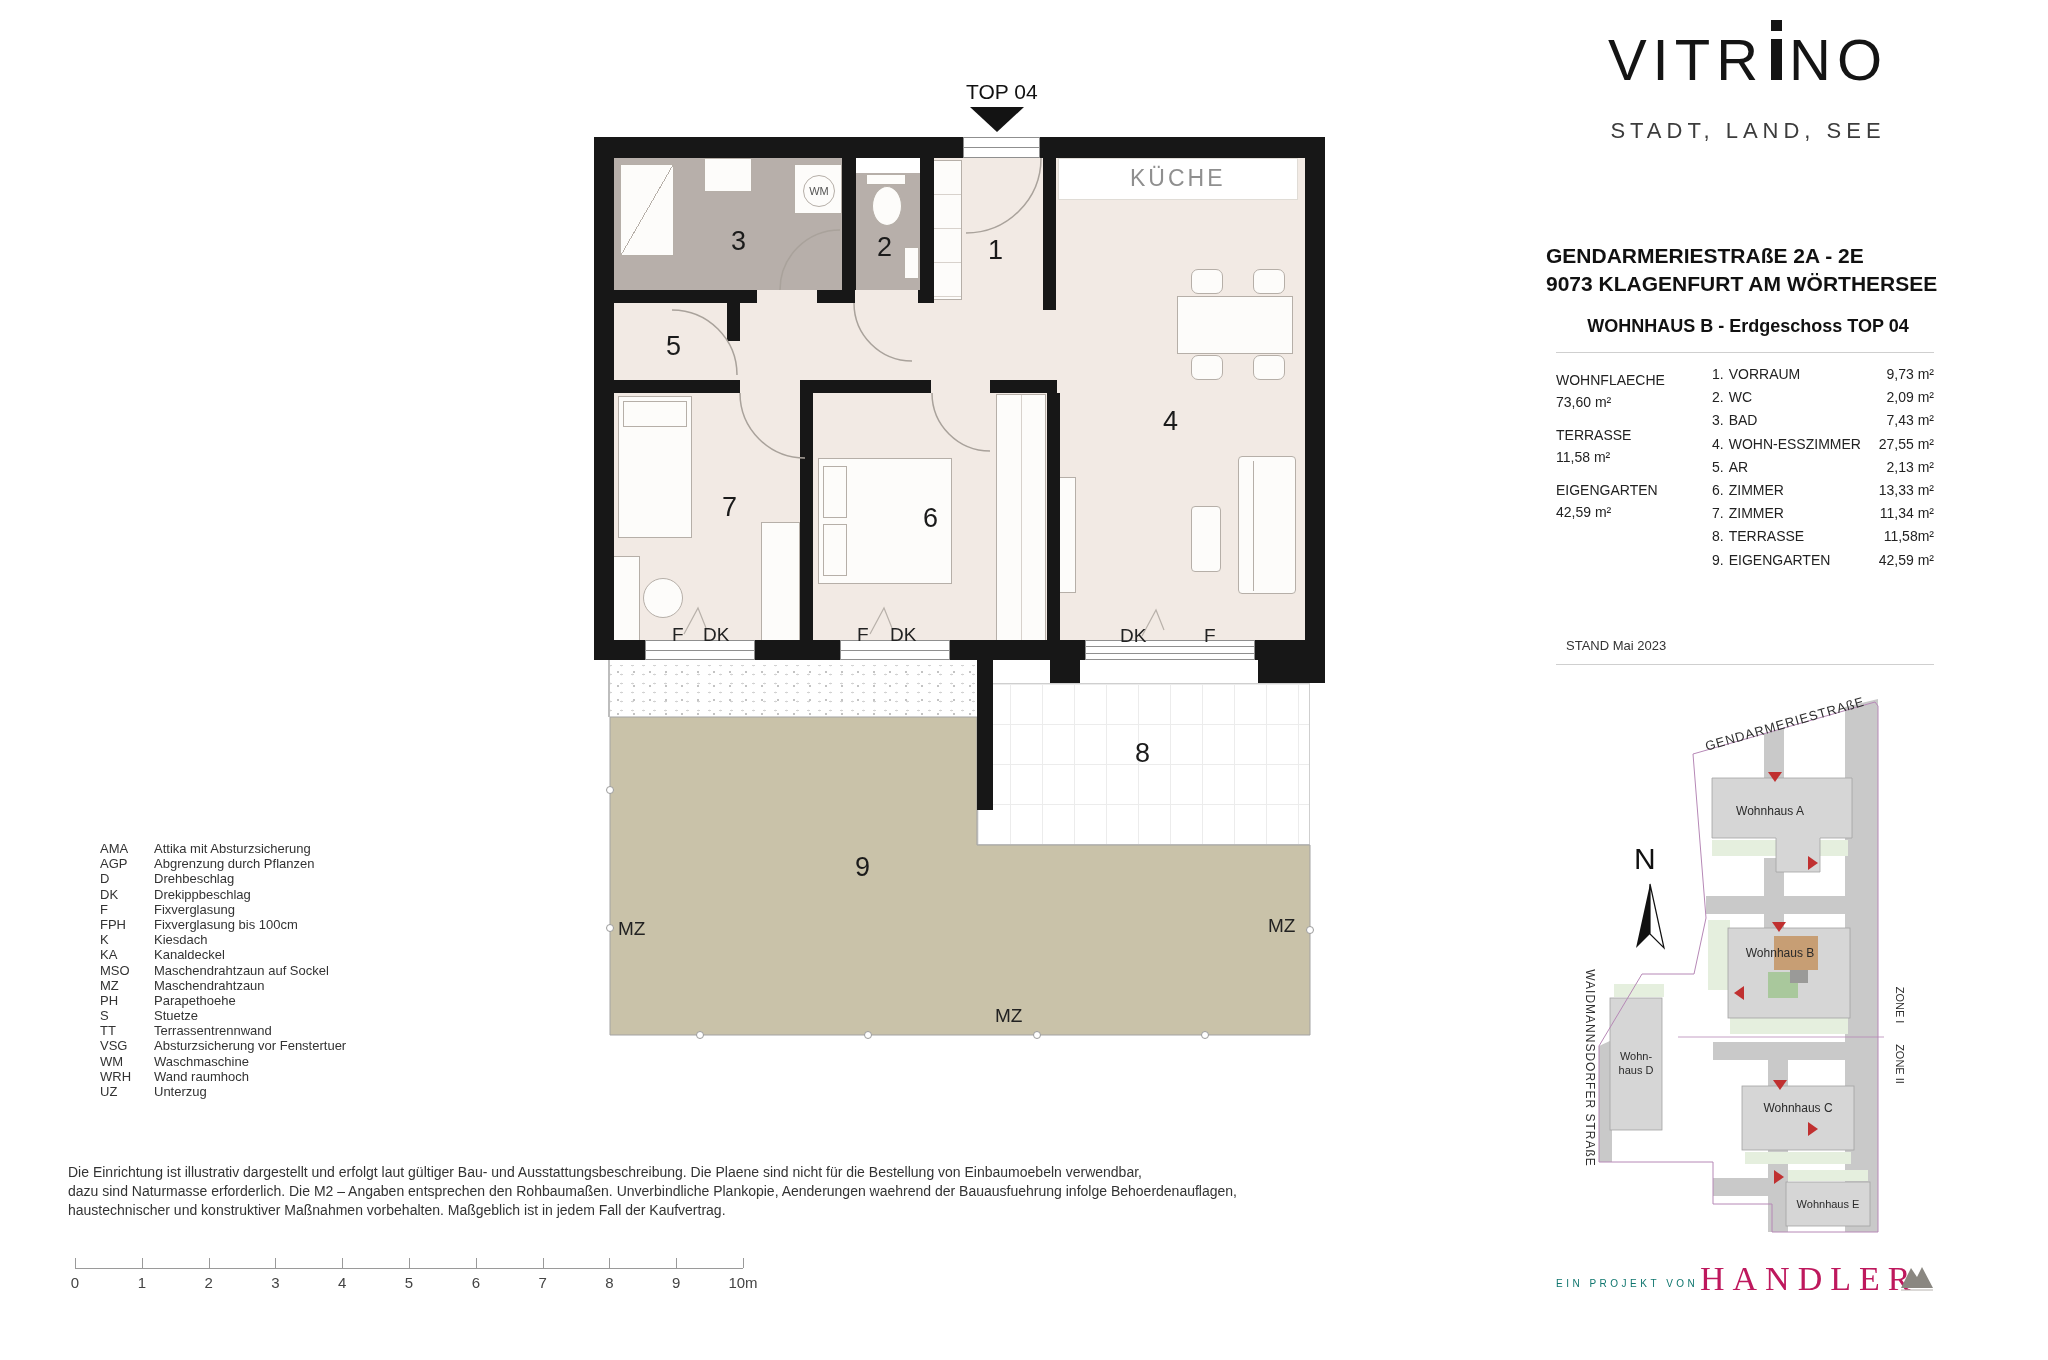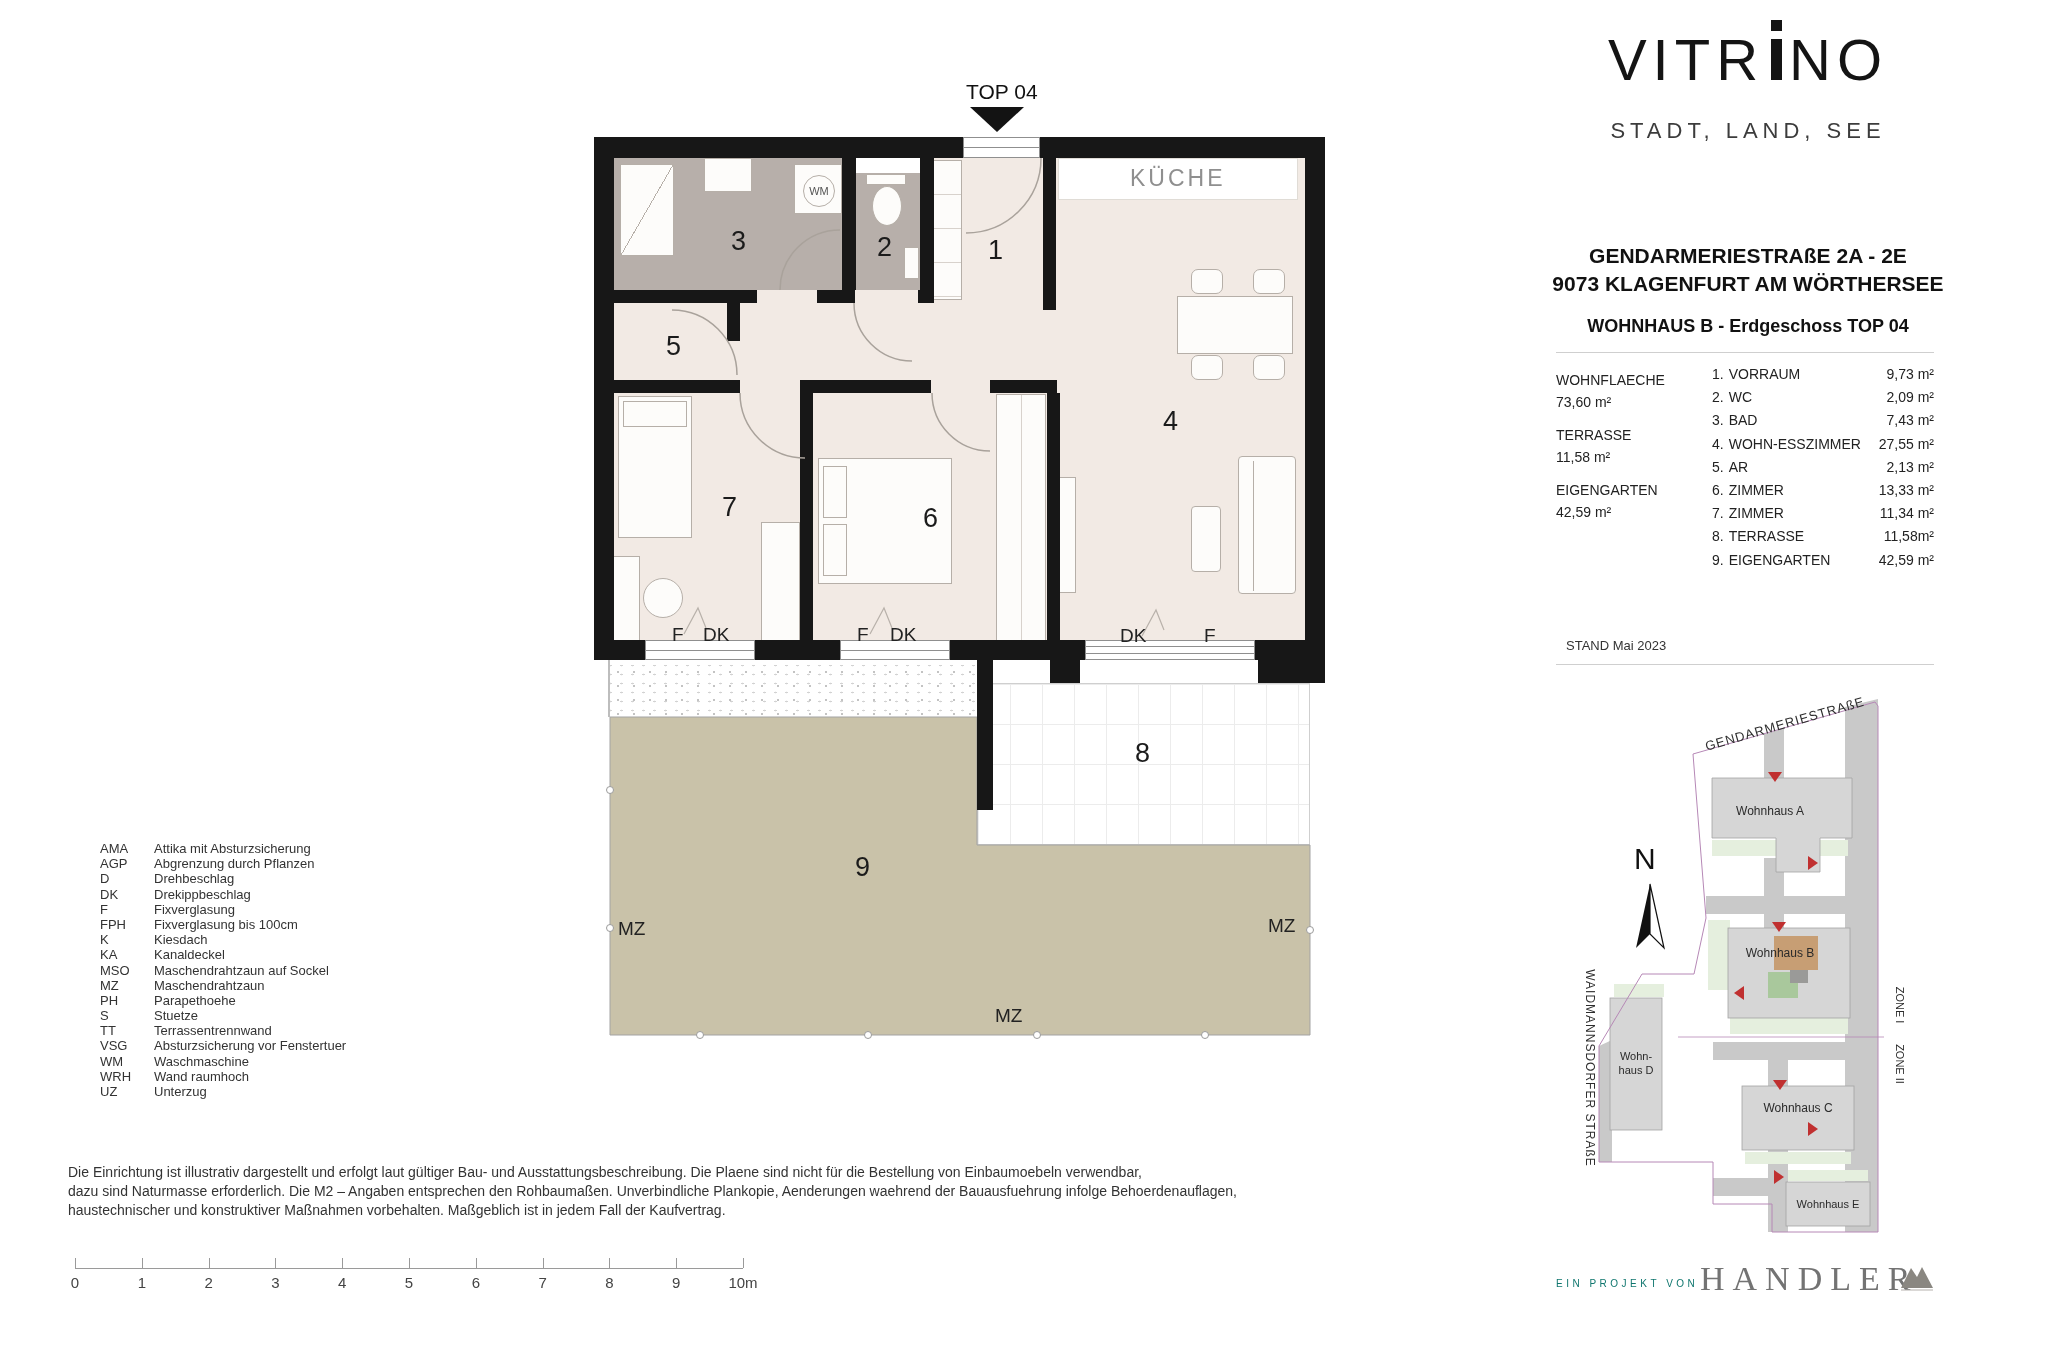--- a/index.html
+++ b/index.html
@@ -17,21 +17,21 @@
   .svgo{position:absolute;left:0;top:0;z-index:5;pointer-events:none;}
   .svgu{position:absolute;left:0;top:0;z-index:1;pointer-events:none;}
   
   .logo{position:absolute;left:1556px;top:20px;width:384px;text-align:center;font-size:58px;
     letter-spacing:6px;color:#141414;z-index:6;}
   .viti{display:inline-block;position:relative;width:15px;height:60px;margin:0 5px;}
   .viti .dot{position:absolute;top:0;left:2px;width:11px;height:11px;background:#141414;}
   .viti .stem{position:absolute;bottom:0;left:2px;width:11px;height:41px;background:#141414;}
   .tagline{position:absolute;left:1556px;top:118px;width:384px;text-align:center;font-size:22px;
     letter-spacing:5px;color:#3c3c3c;}
-  .addr{position:absolute;left:1546px;width:404px;text-align:center;font-weight:bold;font-size:21px;color:#111;}
+  .addr{position:absolute;left:1546px;width:404px;text-align:left;font-weight:bold;font-size:21px;color:#111;}
   .subtitle{position:absolute;left:1546px;top:316px;width:404px;text-align:center;font-weight:bold;font-size:18px;color:#111;}
   .hline{position:absolute;height:1px;background:#cfcfcf;}
   .sumlabel{font-size:14px;color:#222;}
   .rrow{display:flex;font-size:14px;color:#222;height:23.2px;}
   .rno{margin-right:5px;}
   .rarea{margin-left:auto;}
   
   .lrow{display:flex;font-size:13px;color:#333;height:15.2px;margin-left:32px;}
   .labbr{width:54px;flex:none;}
   
@@ -317,21 +317,21 @@
     <text x="1780" y="957" font-size="12" fill="#2b2b2b" text-anchor="middle">Wohnhaus B</text>
     <text x="1798" y="1112" font-size="12" fill="#2b2b2b" text-anchor="middle">Wohnhaus C</text>
     <text x="1636" y="1060" font-size="11" fill="#2b2b2b" text-anchor="middle">Wohn-</text>
     <text x="1636" y="1074" font-size="11" fill="#2b2b2b" text-anchor="middle">haus D</text>
     <text x="1828" y="1208" font-size="11" fill="#2b2b2b" text-anchor="middle">Wohnhaus E</text>
     <text x="1896" y="1005" font-size="11" fill="#2b2b2b" text-anchor="middle" transform="rotate(90 1896 1005)">ZONE I</text>
     <text x="1896" y="1064" font-size="11" fill="#2b2b2b" text-anchor="middle" transform="rotate(90 1896 1064)">ZONE II</text>
   </svg>
 
   <div class="t" style="left:1556px;top:1278px;font-size:10px;letter-spacing:3.5px;color:#0f766e;">EIN PROJEKT VON</div>
-  <div class="t" style="left:1700px;top:1260px;font-family:'Liberation Serif', serif;font-size:34px;letter-spacing:8px;color:#737373;">HANDLER</div>
+  <div class="t" style="left:1700px;top:1260px;font-family:'Liberation Serif', serif;font-size:34px;letter-spacing:8px;color:#be185d;">HANDLER</div>
   <svg class="abs" style="left:1898px;top:1262px;" width="38" height="30" viewBox="0 0 38 30">
     <path d="M3,26 L13,6 L19,15 L24,5 L35,26 Z" fill="#8a8781"></path>
     <rect x="3" y="27.5" width="32" height="1" fill="#b5b2ad"></rect>
   </svg>
 
   <div class="abs" style="left:68px;top:841px;width:320px;">
     <div class="lrow">
         <span class="labbr">AMA</span>
         <span>Attika mit Absturzsicherung</span>
       </div>

